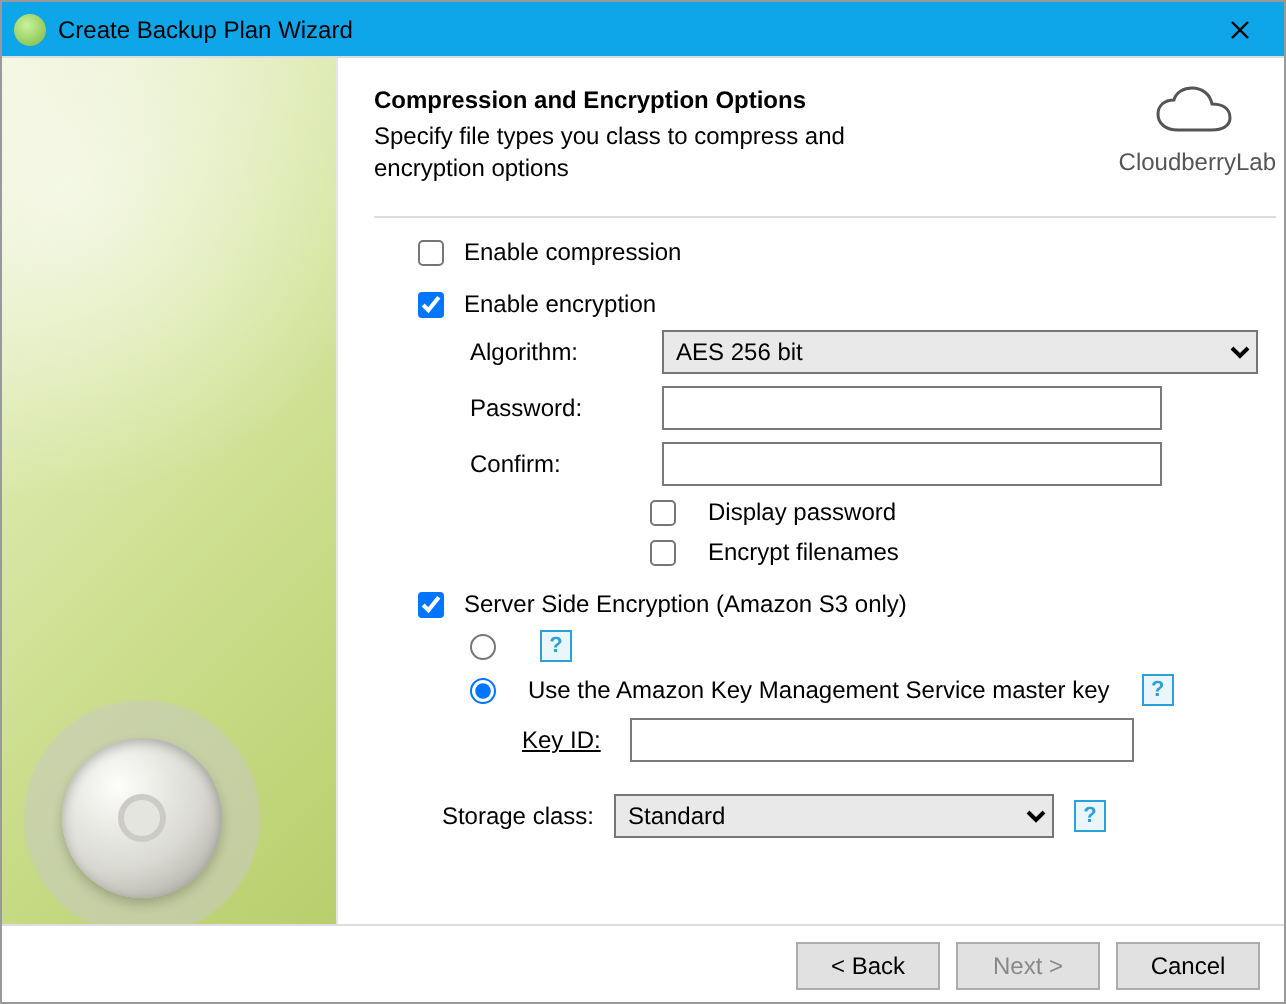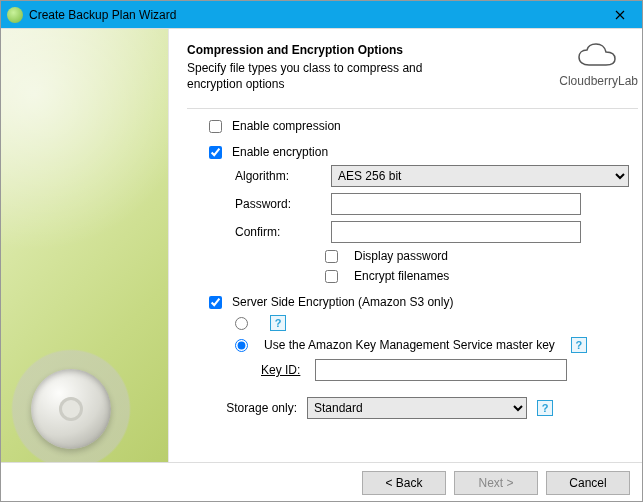--- a/index.html
+++ b/index.html
@@ -35,21 +35,21 @@
   .lbl { width: 86px; }
   .lbl-r { width: 94px; text-align: right; padding-right: 6px; }
   input[type=text], input[type=password] { height: 22px; border: 1px solid #7a7a7a; padding: 1px 4px; background: #fff; }
   select { height: 22px; border: 1px solid #767676; background: #e9e9e9; padding: 1px 2px; }
   .wfield { width: 250px; }
   .storage { width: 220px; }
   .algo { width: 298px; }
   .link { color: #000000; text-decoration: underline; cursor: pointer; }
   .help { display:inline-flex; width:16px; height:16px; border:1px solid #2aa1d8; color:#2aa1d8; align-items:center; justify-content:center; font-weight:bold; font-size:11px; background:#eaf6fc; margin-left:6px; }
   .footer { height: 40px; border-top: 1px solid #ddd; display: flex; align-items: center; justify-content: flex-end; gap: 8px; padding: 0 12px; }
-  .footer button { width: 84px; height: 24px; border: 1px solid #adadad; background: #e1e1e1; }
+  .footer button { width: 72px; height: 24px; border: 1px solid #adadad; background: #e1e1e1; }
   .footer button:disabled { color: #888; }
   input[type=checkbox], input[type=radio] { margin: 0 6px 0 0; vertical-align: middle; }
   label { vertical-align: middle; }
 </style>
 </head>
 <body>
 
 <div class="window">
 
   <div class="titlebar">
@@ -136,21 +136,21 @@
           <label for="kmsk">Use the Amazon Key Management Service master key</label>
           <span class="help">?</span>
         </div>
 
         <div class="row indent2">
           <span class="link" style="width:50px">Key ID:</span>
           <input type="text" style="width: 252px;" value="">
         </div>
 
         <div class="row" style="margin-top:16px">
-          <span class="lbl-r">Storage only:</span>
+          <span class="lbl-r">Storage class:</span>
           <select class="storage">
             <option>Standard</option>
           </select>
           <span class="help">?</span>
         </div>
 
       </div>
     </div>
   </div>
 

